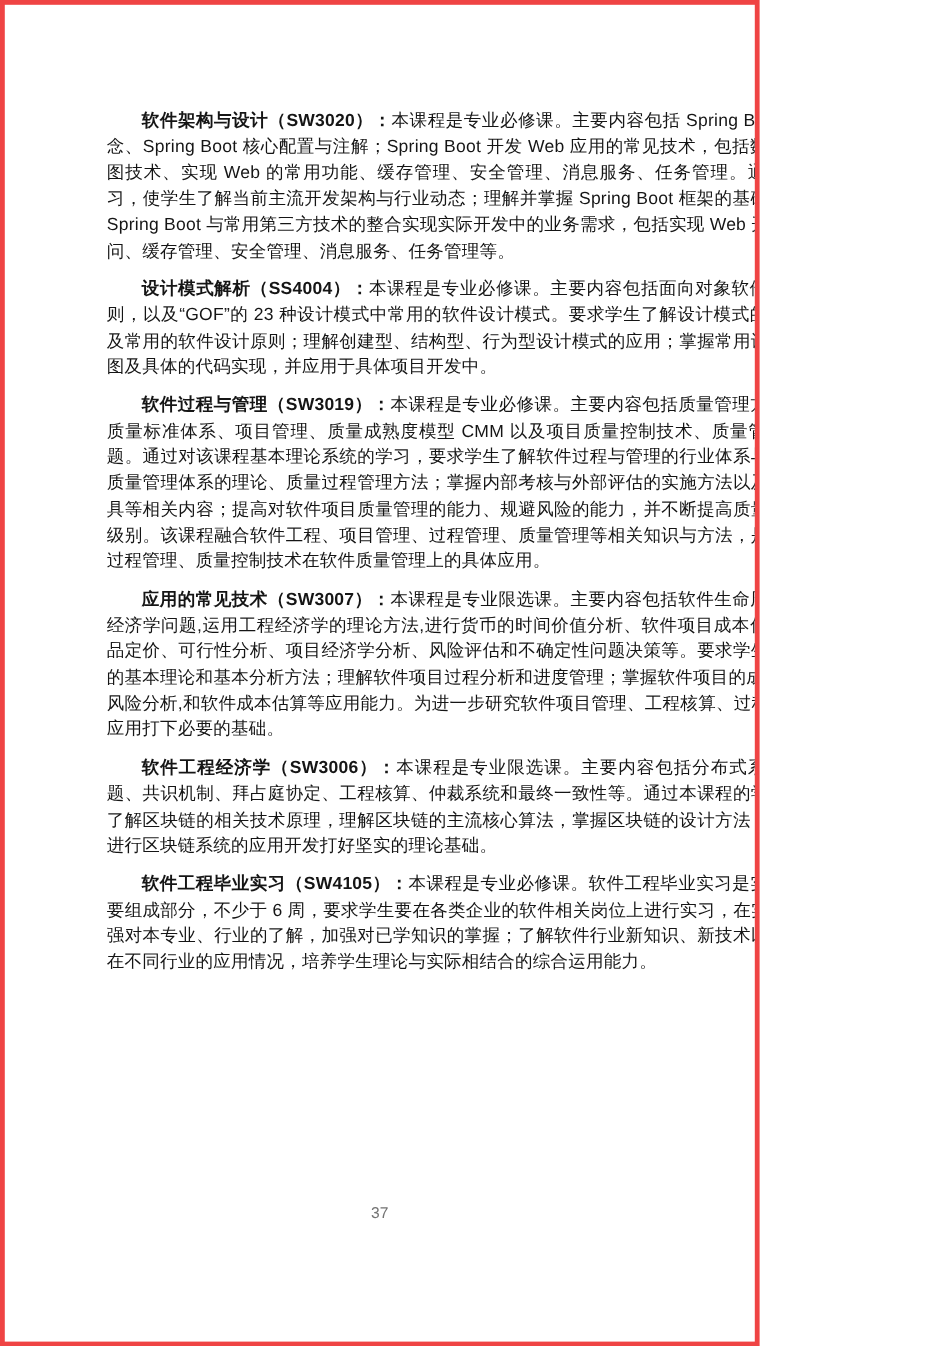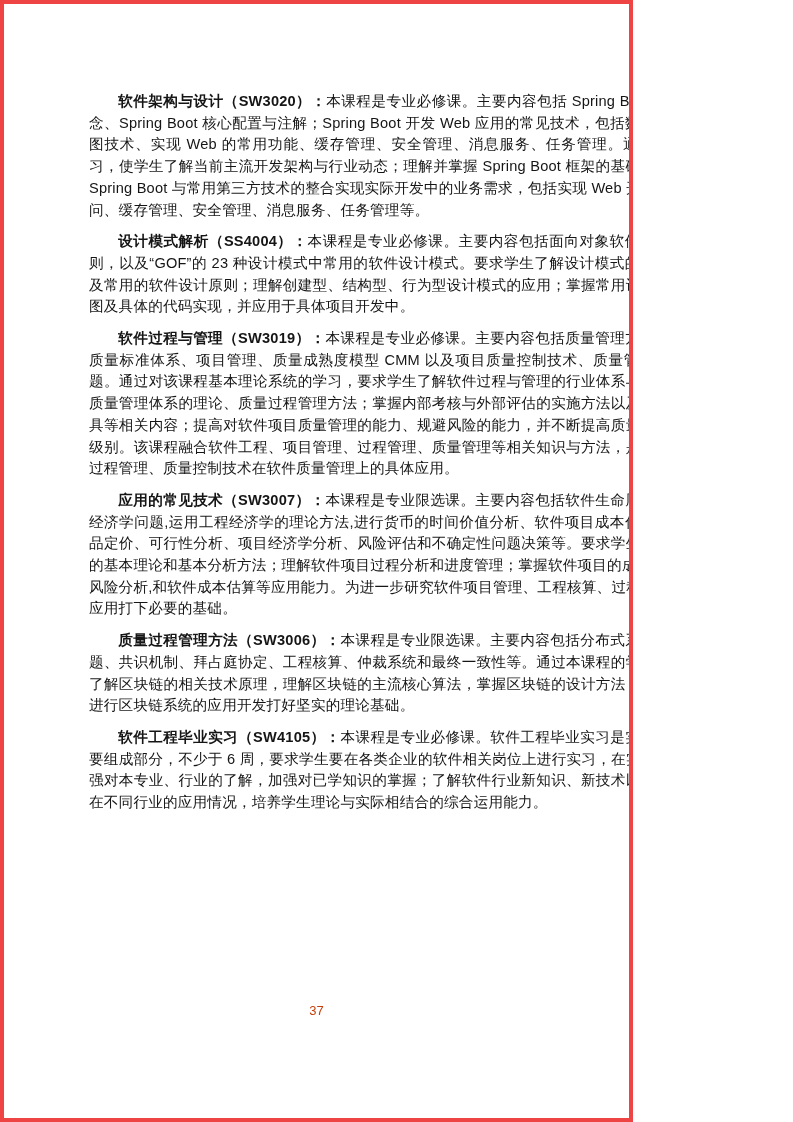--- a/index.html
+++ b/index.html
@@ -36,35 +36,35 @@
   .para .course-title {
     font-weight: bold;
   }
   .page-number {
     position: absolute;
     left: 0;
     top: 999px;
     width: 100%;
     text-align: center;
     font-size: 13px;
-    color: #c2410c;
+    color: #737373;
   }
 </style>
 </head>
 <body>
 
 <div class="page">
   <div class="content" id="paragraphs-container">
   <p class="para"><span class="course-title">软件架构与设计（SW3020）：</span><span class="course-body">本课程是专业必修课。主要内容包括 Spring Boot 的相关概念、Spring Boot 核心配置与注解；Spring Boot 开发 Web 应用的常见技术，包括数据访问、视图技术、实现 Web 的常用功能、缓存管理、安全管理、消息服务、任务管理。通过课程的学习，使学生了解当前主流开发架构与行业动态；理解并掌握 Spring Boot 框架的基础知识，掌握 Spring Boot 与常用第三方技术的整合实现实际开发中的业务需求，包括实现 Web 开发、数据访问、缓存管理、安全管理、消息服务、任务管理等。</span></p>
 
   <p class="para"><span class="course-title">设计模式解析（SS4004）：</span><span class="course-body">本课程是专业必修课。主要内容包括面向对象软件设计常用原则，以及“GOF”的 23 种设计模式中常用的软件设计模式。要求学生了解设计模式的定义与分类及常用的软件设计原则；理解创建型、结构型、行为型设计模式的应用；掌握常用设计模式的类图及具体的代码实现，并应用于具体项目开发中。</span></p>
 
   <p class="para"><span class="course-title">软件过程与管理（SW3019）：</span><span class="course-body">本课程是专业必修课。主要内容包括质量管理方法学、国际质量标准体系、项目管理、质量成熟度模型 CMM 以及项目质量控制技术、质量管理成本等问题。通过对该课程基本理论系统的学习，要求学生了解软件过程与管理的行业体系与标准；理解质量管理体系的理论、质量过程管理方法；掌握内部考核与外部评估的实施方法以及质量控制工具等相关内容；提高对软件项目质量管理的能力、规避风险的能力，并不断提高质量管理的成熟级别。该课程融合软件工程、项目管理、过程管理、质量管理等相关知识与方法，是项目管理与过程管理、质量控制技术在软件质量管理上的具体应用。</span></p>
 
   <p class="para"><span class="course-title">应用的常见技术（SW3007）：</span><span class="course-body">本课程是专业限选课。主要内容包括软件生命周期中的工程经济学问题,运用工程经济学的理论方法,进行货币的时间价值分析、软件项目成本估算、软件产品定价、可行性分析、项目经济学分析、风险评估和不确定性问题决策等。要求学生了解经济学的基本理论和基本分析方法；理解软件项目过程分析和进度管理；掌握软件项目的成本效益分析,风险分析,和软件成本估算等应用能力。为进一步研究软件项目管理、工程核算、过程改进等实践应用打下必要的基础。</span></p>
 
-  <p class="para"><span class="course-title">质量过程管理方法（SW3006）：</span><span class="course-body">本课程是专业限选课。主要内容包括分布式系统、容错问题、共识机制、拜占庭协定、工程核算、仲裁系统和最终一致性等。通过本课程的学习，使学生了解区块链的相关技术原理，理解区块链的主流核心算法，掌握区块链的设计方法，为学生后续进行区块链系统的应用开发打好坚实的理论基础。</span></p>
+  <p class="para"><span class="course-title">软件工程经济学（SW3006）：</span><span class="course-body">本课程是专业限选课。主要内容包括分布式系统、容错问题、共识机制、拜占庭协定、工程核算、仲裁系统和最终一致性等。通过本课程的学习，使学生了解区块链的相关技术原理，理解区块链的主流核心算法，掌握区块链的设计方法，为学生后续进行区块链系统的应用开发打好坚实的理论基础。</span></p>
 
 
   <p class="para"><span class="course-title">软件工程毕业实习（SW4105）：</span><span class="course-body">本课程是专业必修课。软件工程毕业实习是实践教学的重要组成部分，不少于 6 周，要求学生要在各类企业的软件相关岗位上进行实习，在实习过程中加强对本专业、行业的了解，加强对已学知识的掌握；了解软件行业新知识、新技术以及专业技术在不同行业的应用情况，培养学生理论与实际相结合的综合运用能力。</span></p>
 </div>
   <div class="page-number">37</div>
 </div>
 
 </body></html>

